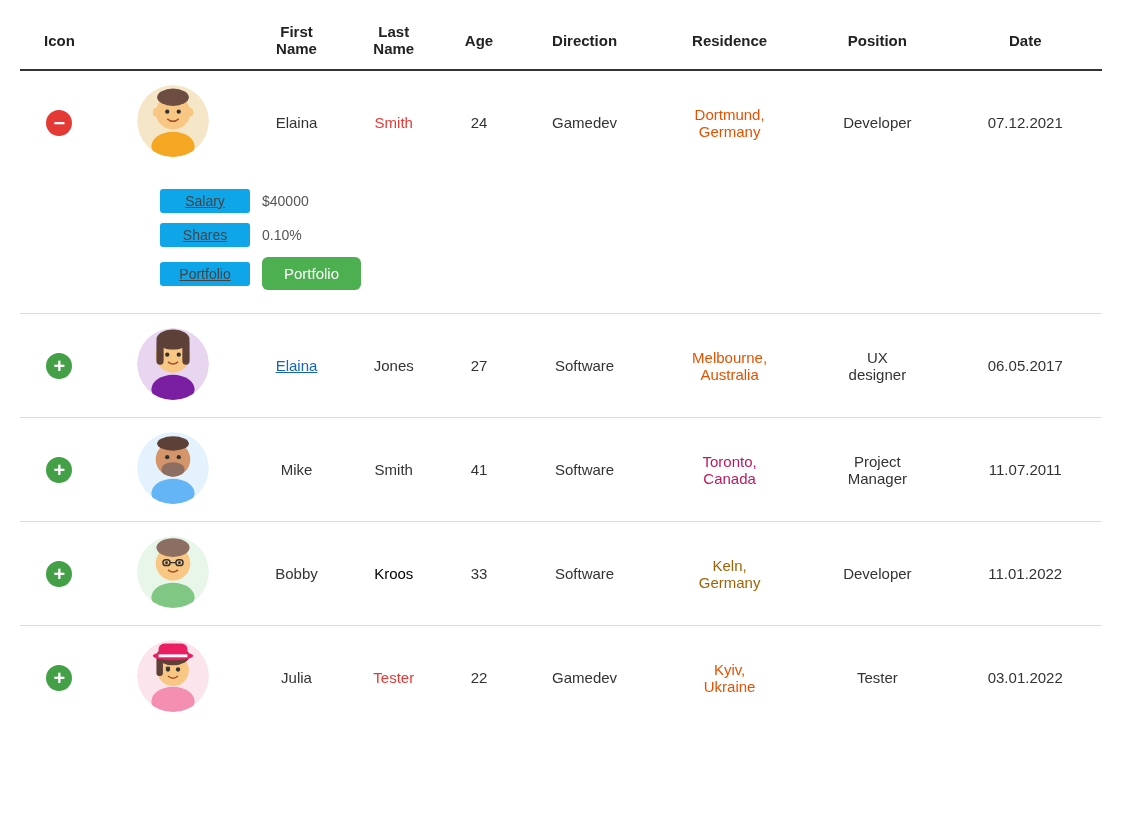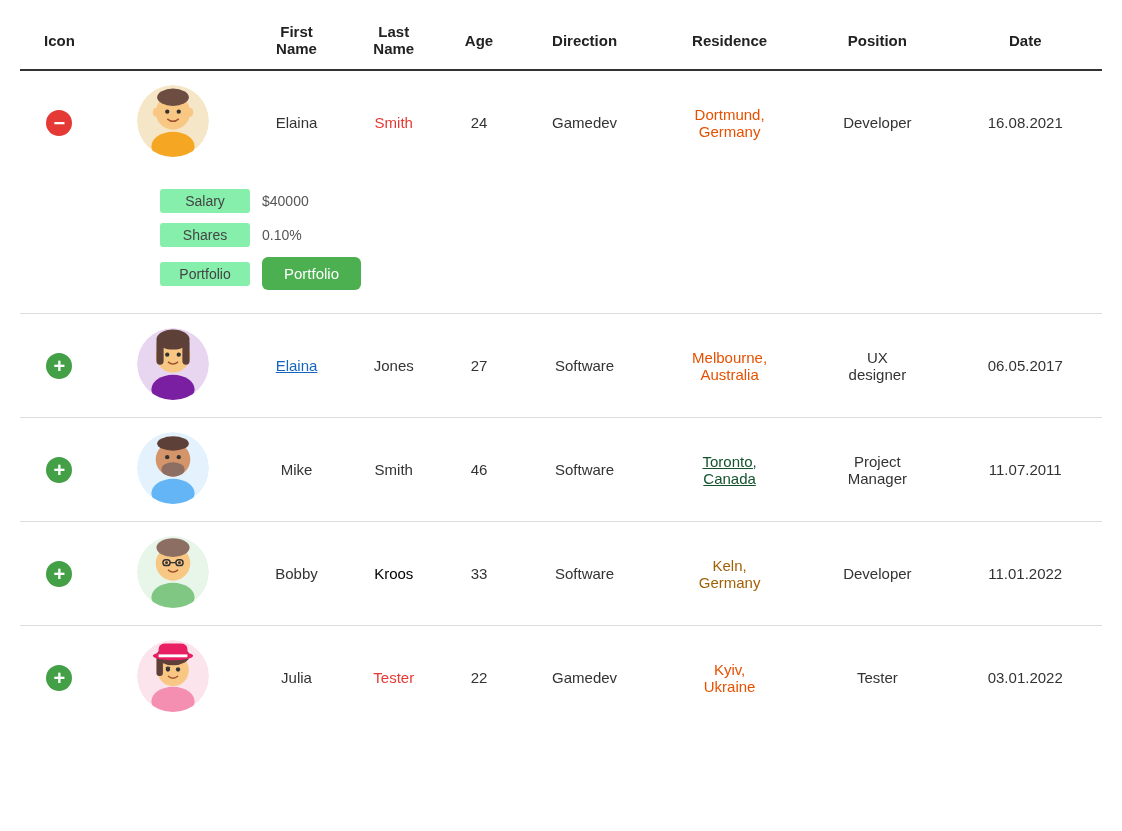--- a/index.html
+++ b/index.html
@@ -68,23 +68,24 @@
     .detail-row {
       display: flex;
       align-items: center;
       padding: 5px 0;
       font-size: 14px;
     }
     .detail-label {
       width: 90px;
       font-weight: 500;
       color: #444;
-      background: #86efac;
+      background: #0ea5e9;
       padding: 4px 10px;
       border-radius: 3px;
+      text-decoration: underline;
     }
     .detail-value {
       margin-left: 12px;
       color: #555;
     }
     .portfolio-btn {
       background: #4caf50;
       color: white;
       border: none;
       border-radius: 6px;
@@ -139,21 +140,21 @@
 
       <ellipse cx="26" cy="38" rx="4" ry="6" fill="#f9c784"></ellipse>
       <ellipse cx="74" cy="38" rx="4" ry="6" fill="#f9c784"></ellipse>
     </svg></span></td>
           <td><span>Elaina</span></td>
           <td><span style="color: rgb(229, 57, 53);">Smith</span></td>
           <td>24</td>
           <td>Gamedev</td>
           <td><span style="color: rgb(230, 81, 0);">Dortmund,<br>Germany</span></td>
           <td>Developer</td>
-          <td>16.08.2021</td>
+          <td>07.12.2021</td>
         </tr>
         <tr class="expand-row">
           <td colspan="9">
             <div class="expand-inner">
               <div class="detail-row">
       <span class="detail-label">Salary</span>
       <span class="detail-value">$40000</span>
     </div>
               <div class="detail-row">
       <span class="detail-label">Shares</span>
@@ -203,23 +204,23 @@
 
       <ellipse cx="50" cy="52" rx="16" ry="10" fill="#8d6e63"></ellipse>
 
       <ellipse cx="50" cy="16" rx="22" ry="10" fill="#5d4037"></ellipse>
 
       <circle cx="42" cy="35" r="3" fill="#333"></circle>
       <circle cx="58" cy="35" r="3" fill="#333"></circle>
     </svg></span></td>
           <td><span>Mike</span></td>
           <td><span>Smith</span></td>
-          <td>46</td>
+          <td>41</td>
           <td>Software</td>
-          <td><span style="color: #14532d; text-decoration: underline;">Toronto,<br>Canada</span></td>
+          <td><span style="color: #be185d;">Toronto,<br>Canada</span></td>
           <td>Project<br>Manager</td>
           <td>11.07.2011</td>
         </tr>
         <tr class="main-row">
           <td><button class="toggle-btn toggle-plus">+</button></td>
           <td><span class="avatar-svg"><svg viewBox="0 0 100 100" width="72" height="72" xmlns="http://www.w3.org/2000/svg">
       <circle cx="50" cy="50" r="50" fill="#e8f5e9"></circle>
 
       <ellipse cx="50" cy="85" rx="30" ry="20" fill="#81c784"></ellipse>
 

